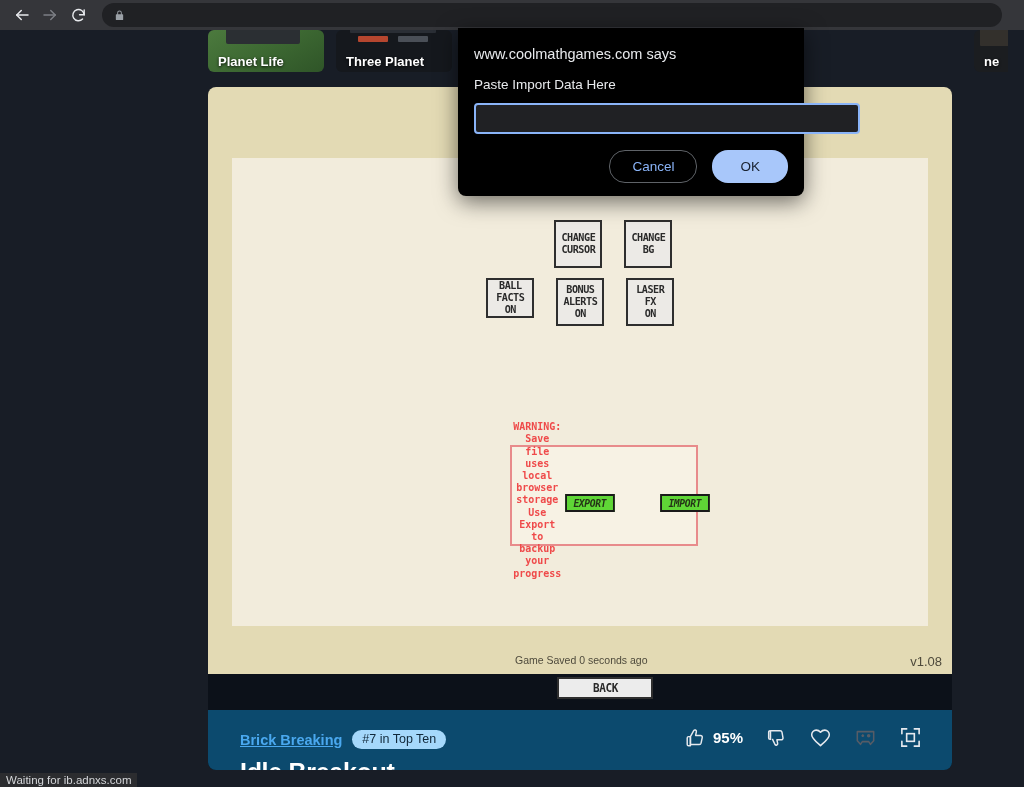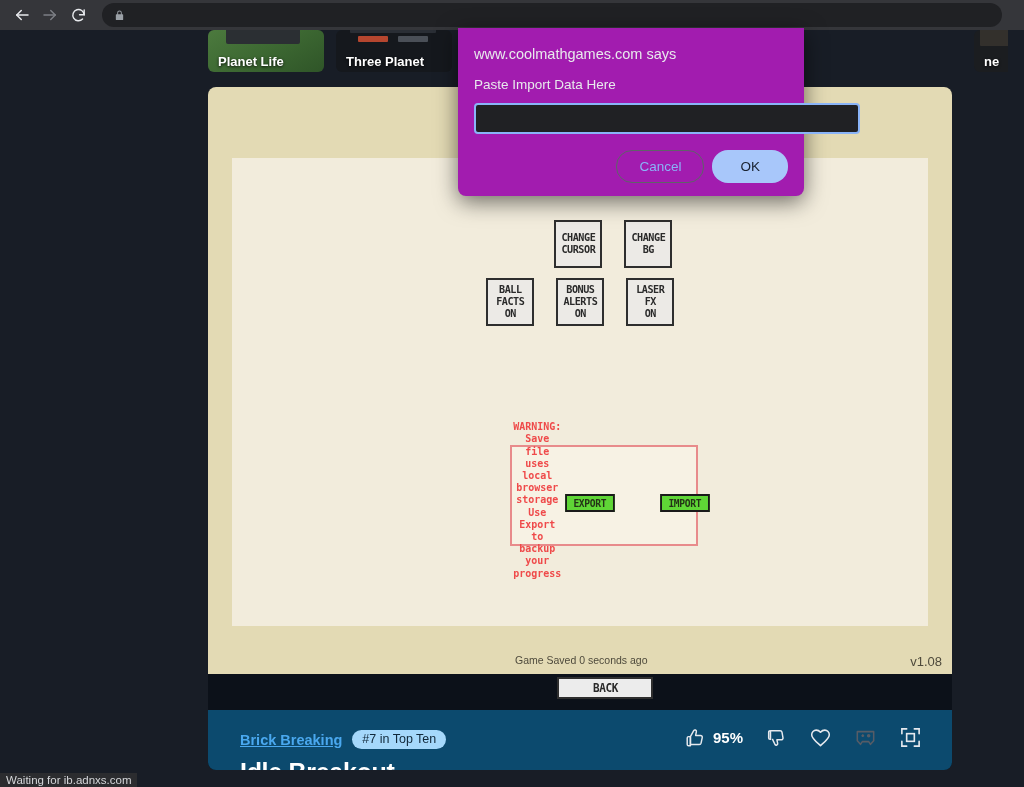--- a/index.html
+++ b/index.html
@@ -144,21 +144,21 @@
   .warn-text {
     font-family: "DejaVu Sans Mono", monospace;
     font-weight: bold;
     color: #ef4a4a;
     font-size: 10.5px;
     line-height: 12.2px;
     text-align: center;
     transform: scaleX(0.95);
   }
   .warn-btns {
-    display: flex; gap: 42px; margin-top: 7px;
+    display: flex; gap: 42px; margin-top: 7px; font-style: italic;
   }
   .gbtn {
     background: #5fd636;
     border: 2px solid #1a1a1a;
     padding: 1px 7px;
     font-family: "DejaVu Sans Mono", monospace;
     font-weight: bold; font-size: 10.5px;
     color: #243317;
     letter-spacing: -0.4px;
     transform: scaleX(0.92);
@@ -219,21 +219,21 @@
     position: absolute; right: 30px; top: 16px;
     display: flex; align-items: center; gap: 22px;
   }
   .act { display: flex; align-items: center; gap: 7px; }
   .pct { color: #fff; font-size: 15px; font-weight: bold; }
 
   
   .dialog {
     position: absolute; left: 458px; top: 28px;
     width: 346px; height: 168px;
-    background: #a21caf;
+    background: #000000;
     border-radius: 0 0 8px 8px;
     box-shadow: 0 6px 22px rgba(0,0,0,.55);
     padding: 18px 16px 12px 16px;
     z-index: 50;
   }
   .dlg-title {
     color: #e8eaed; font-size: 14.5px;
     margin-bottom: 15px;
   }
   .dlg-msg {
@@ -246,21 +246,21 @@
     border: 2px solid #8ab4f8;
     border-radius: 4px;
     color: #e8eaed;
     padding: 0 8px;
     font-size: 13px;
     font-family: "Liberation Sans", sans-serif;
     outline: none;
   }
   .dlg-btns {
     position: absolute; right: 16px; bottom: 13px;
-    display: flex; gap: 8px; align-items: center;
+    display: flex; gap: 15px; align-items: center;
   }
   .btn-cancel {
     background: transparent;
     border: 1px solid #5f6368;
     border-radius: 16px;
     color: #8ab4f8;
     font-size: 13.5px;
     padding: 8px 22px;
     cursor: pointer;
     font-family: "Liberation Sans", sans-serif;
@@ -344,21 +344,21 @@
           </div>
         </div>
 
         <div class="sq-btn" style="left:392px;top:62px;width:48px;height:48px;">
           <div class="px">
             <span>CHANGE</span><br>
             <span>BG</span>
           </div>
         </div>
 
-        <div class="sq-btn" style="left:254px;top:120px;width:48px;height:48px;">
+        <div class="sq-btn" style="left:254px;top:120px;width:48px;height:40px;">
           <div class="px">
             <span>BALL</span><br>
             <span>FACTS</span><br>
             <span>ON</span>
           </div>
         </div>
 
         <div class="sq-btn" style="left:324px;top:120px;width:48px;height:48px;">
           <div class="px">
             <span>BONUS</span><br>

